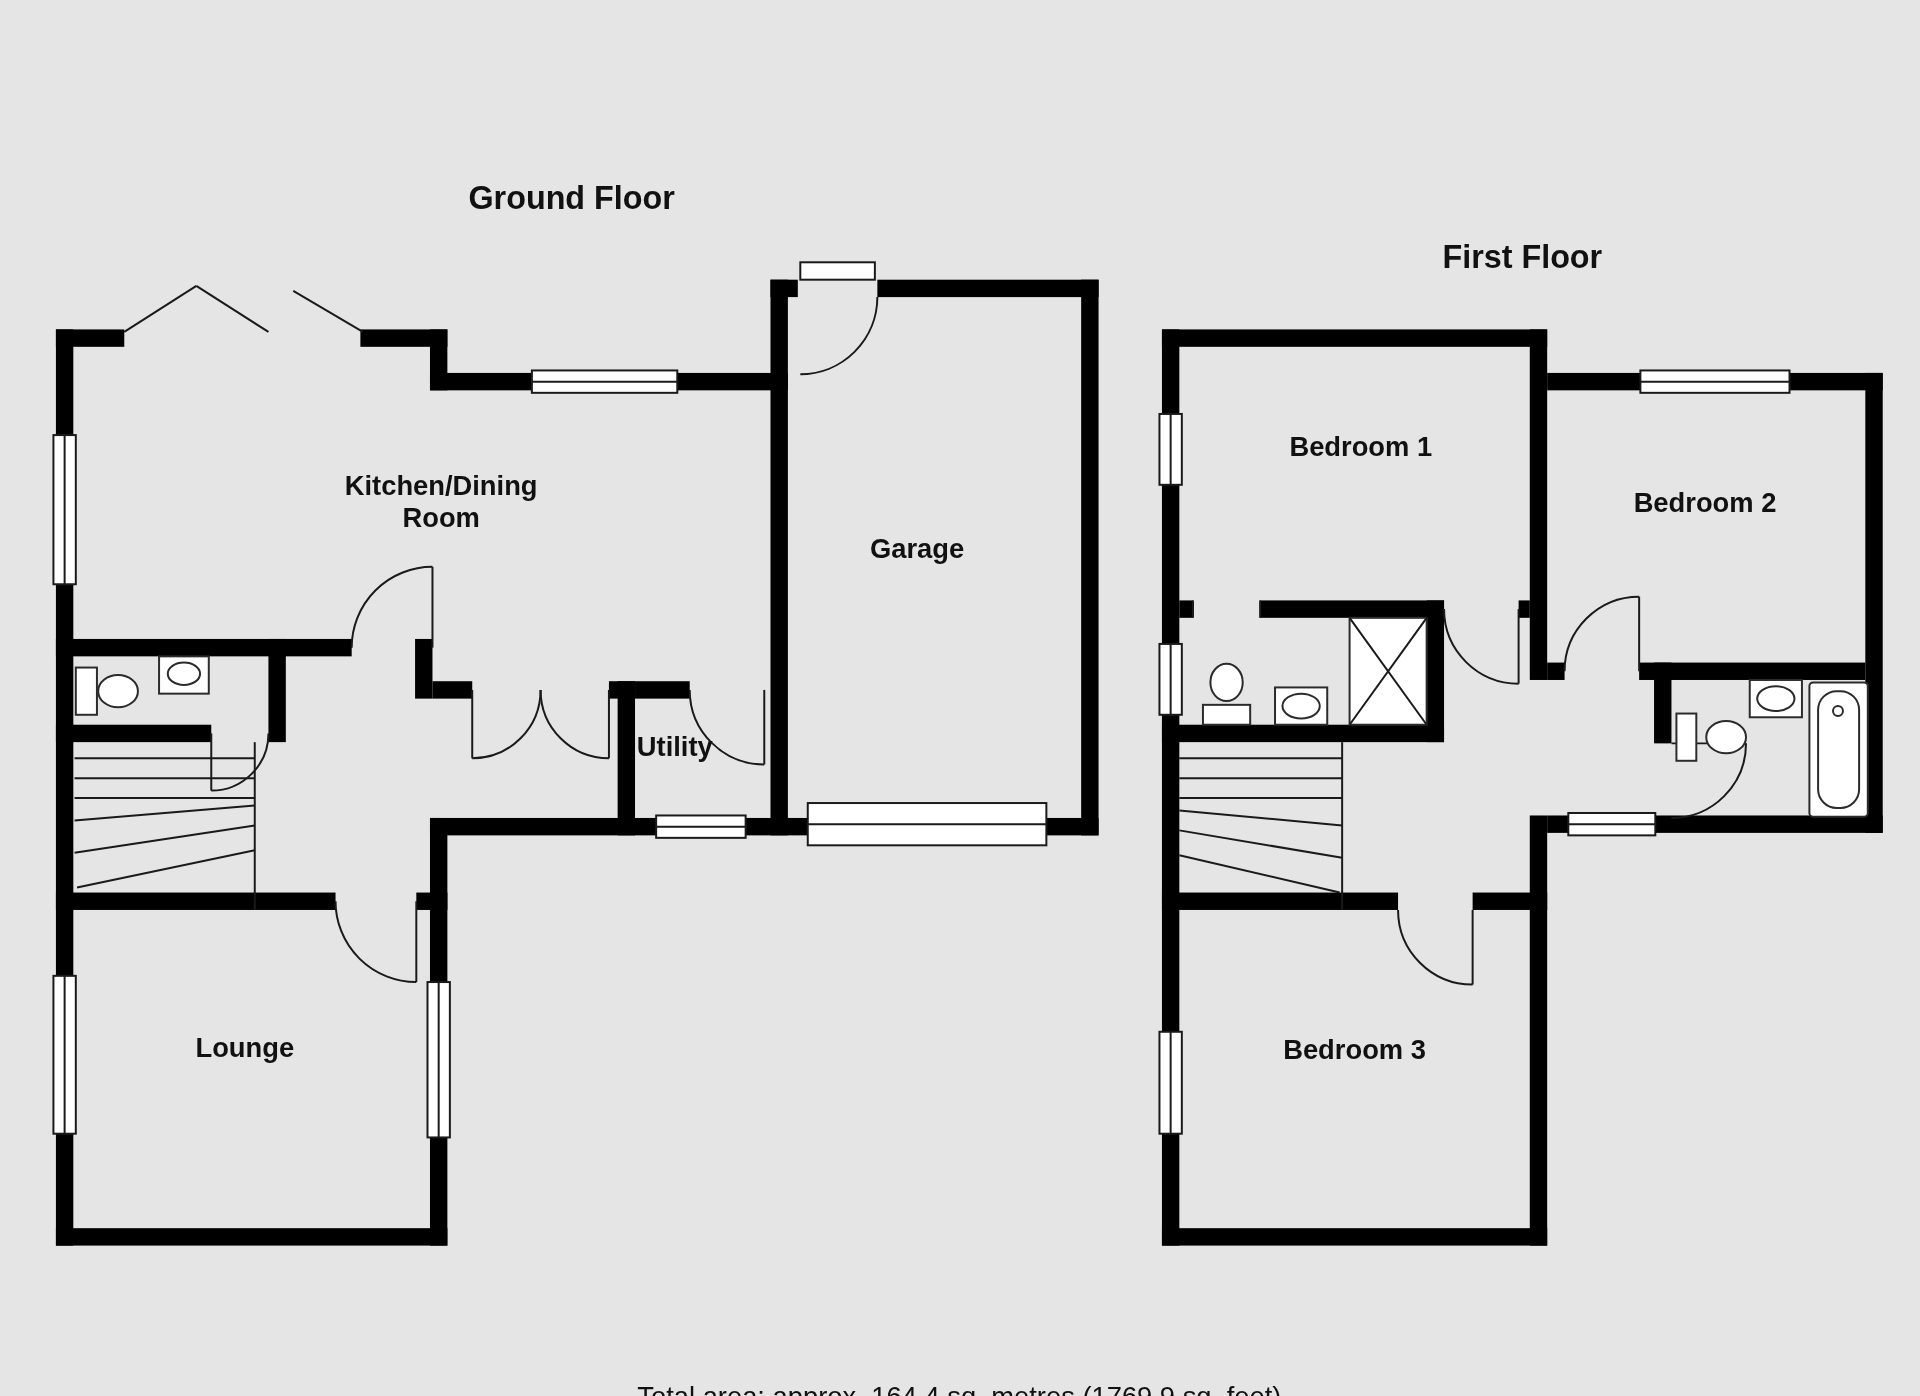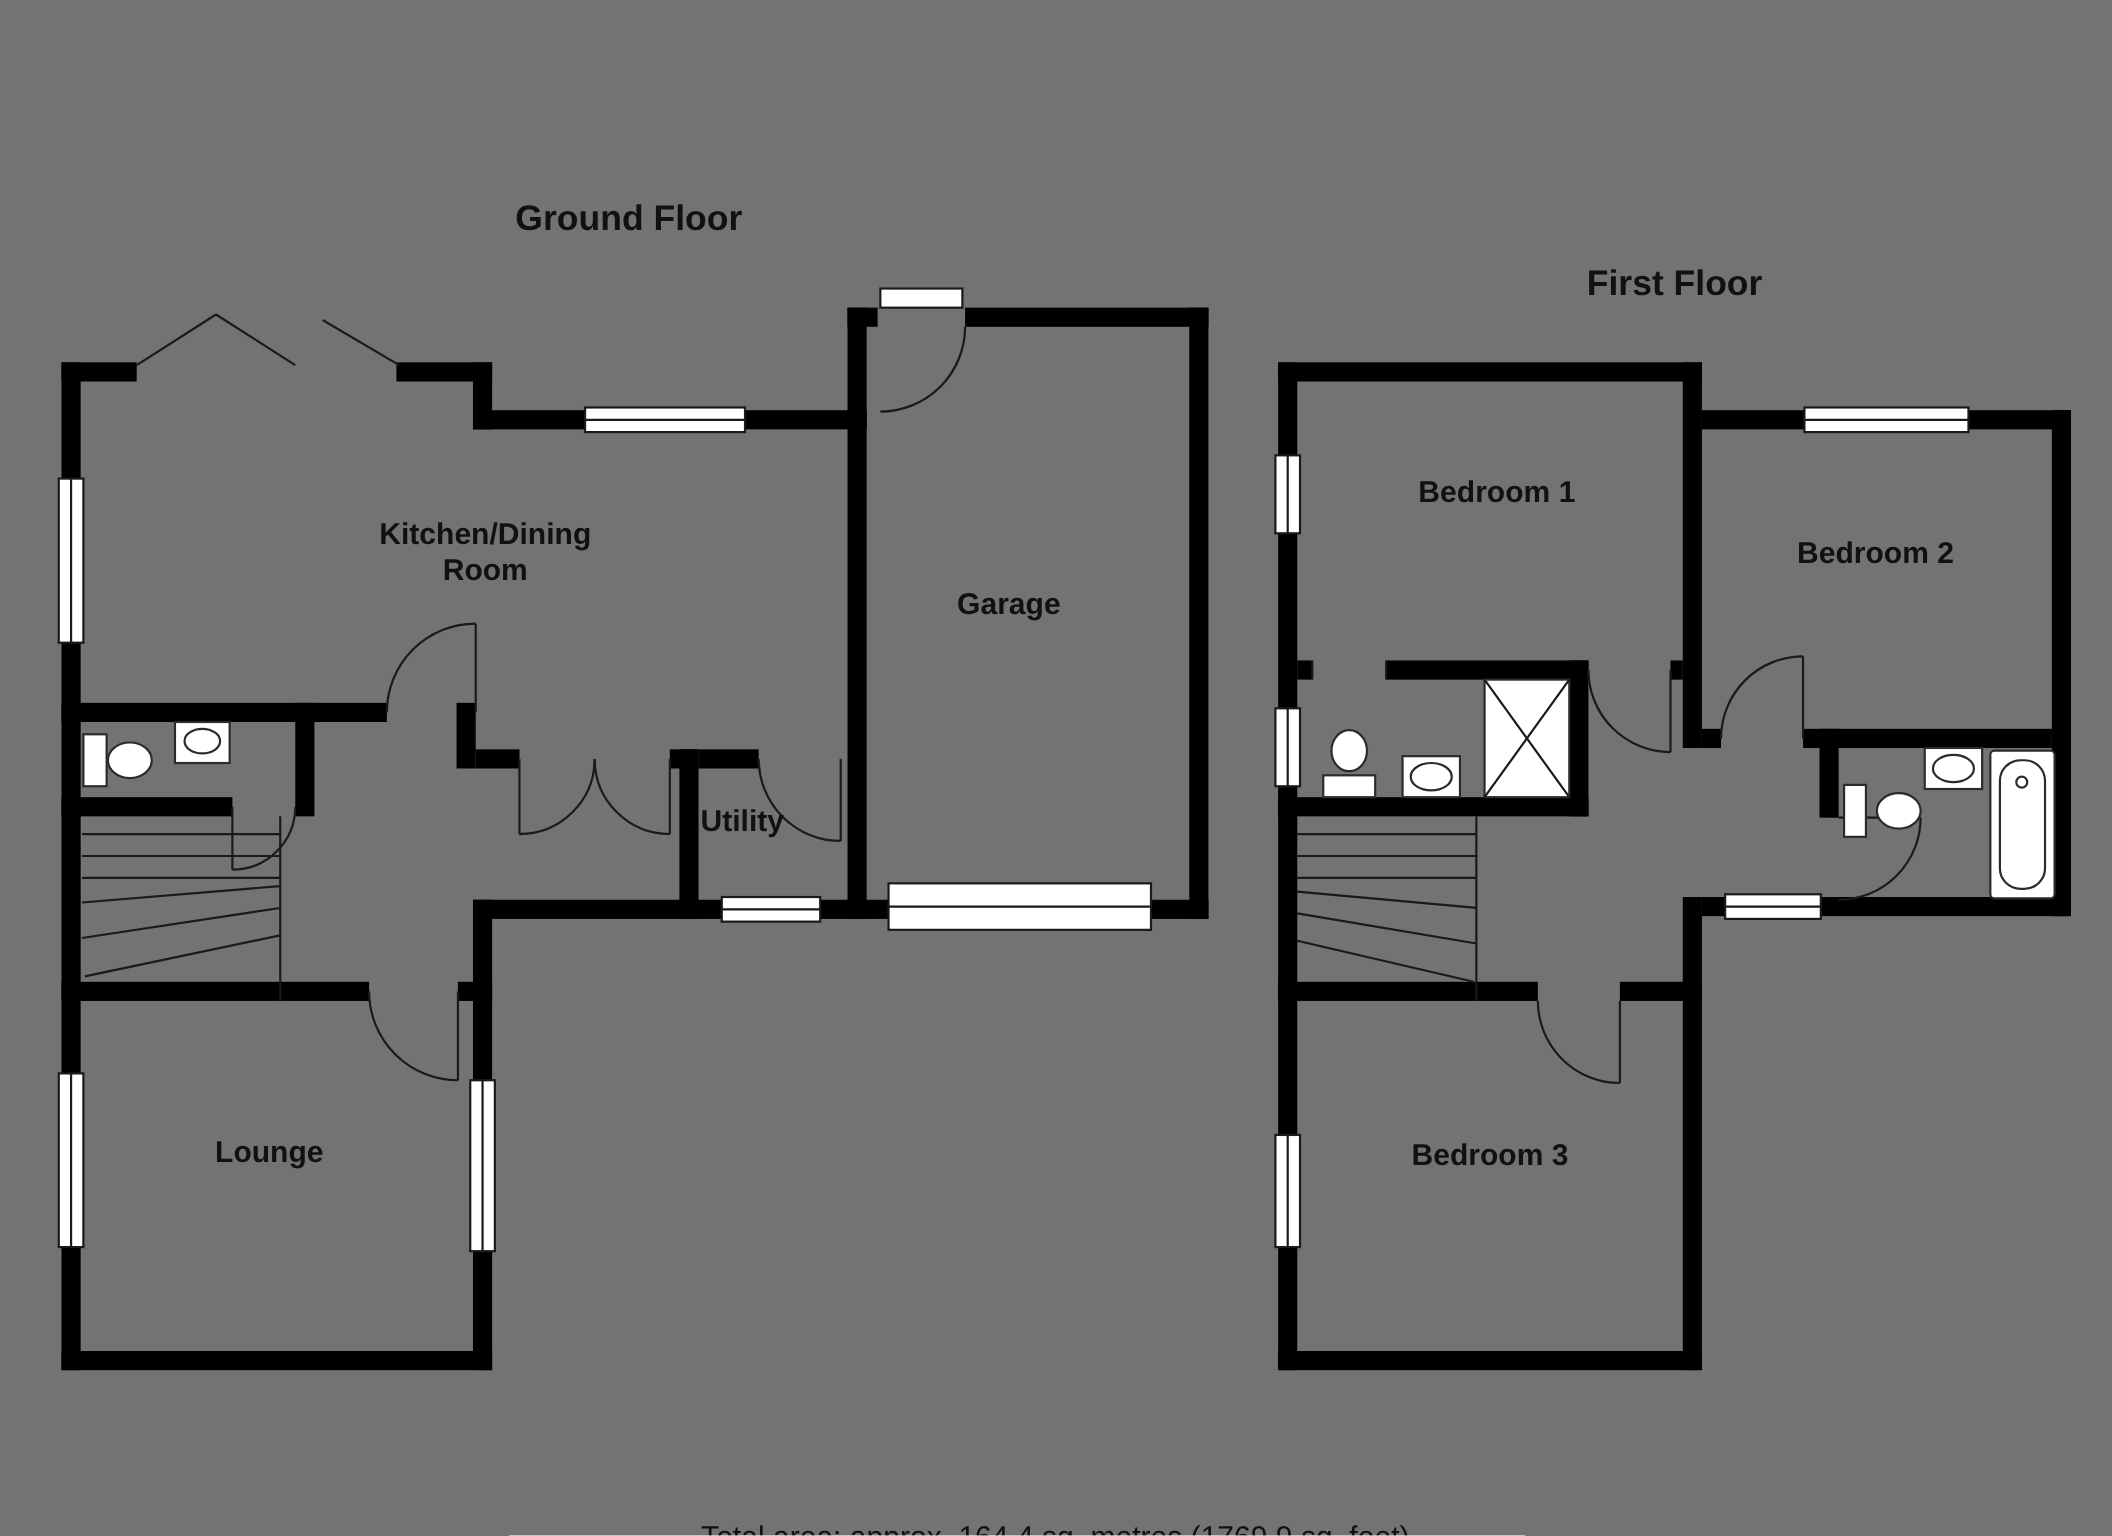--- a/index.html
+++ b/index.html
@@ -1,16 +1,16 @@
 <!DOCTYPE html>
 <html><head>
 <meta charset="utf-8">
 <style>
   html,body{margin:0;padding:0;background:#ffffff;}
-  .page{position:relative;width:1920px;height:1396px;background:#737373;overflow:hidden;
+  .page{position:relative;width:1920px;height:1396px;background:#e5e5e5;overflow:hidden;
         font-family:"Liberation Sans",sans-serif;}
   svg{display:block;width:1920px;height:1396px;}
   .wall{fill:#000000;stroke:none;}
   .thin{stroke:#1a1a1a;stroke-width:1.6;fill:none;}
   .winrect{fill:#ffffff;stroke:#1a1a1a;stroke-width:1.6;}
   .fix{fill:#ffffff;stroke:#2b2b2b;stroke-width:1.6;}
   .arc{stroke:#1a1a1a;stroke-width:1.6;fill:none;}
   text{fill:#111111;font-family:"Liberation Sans",sans-serif;text-anchor:middle;}
   .floor-title{font-size:26px;font-weight:bold;}
   .room-label{font-size:22px;font-weight:bold;}

